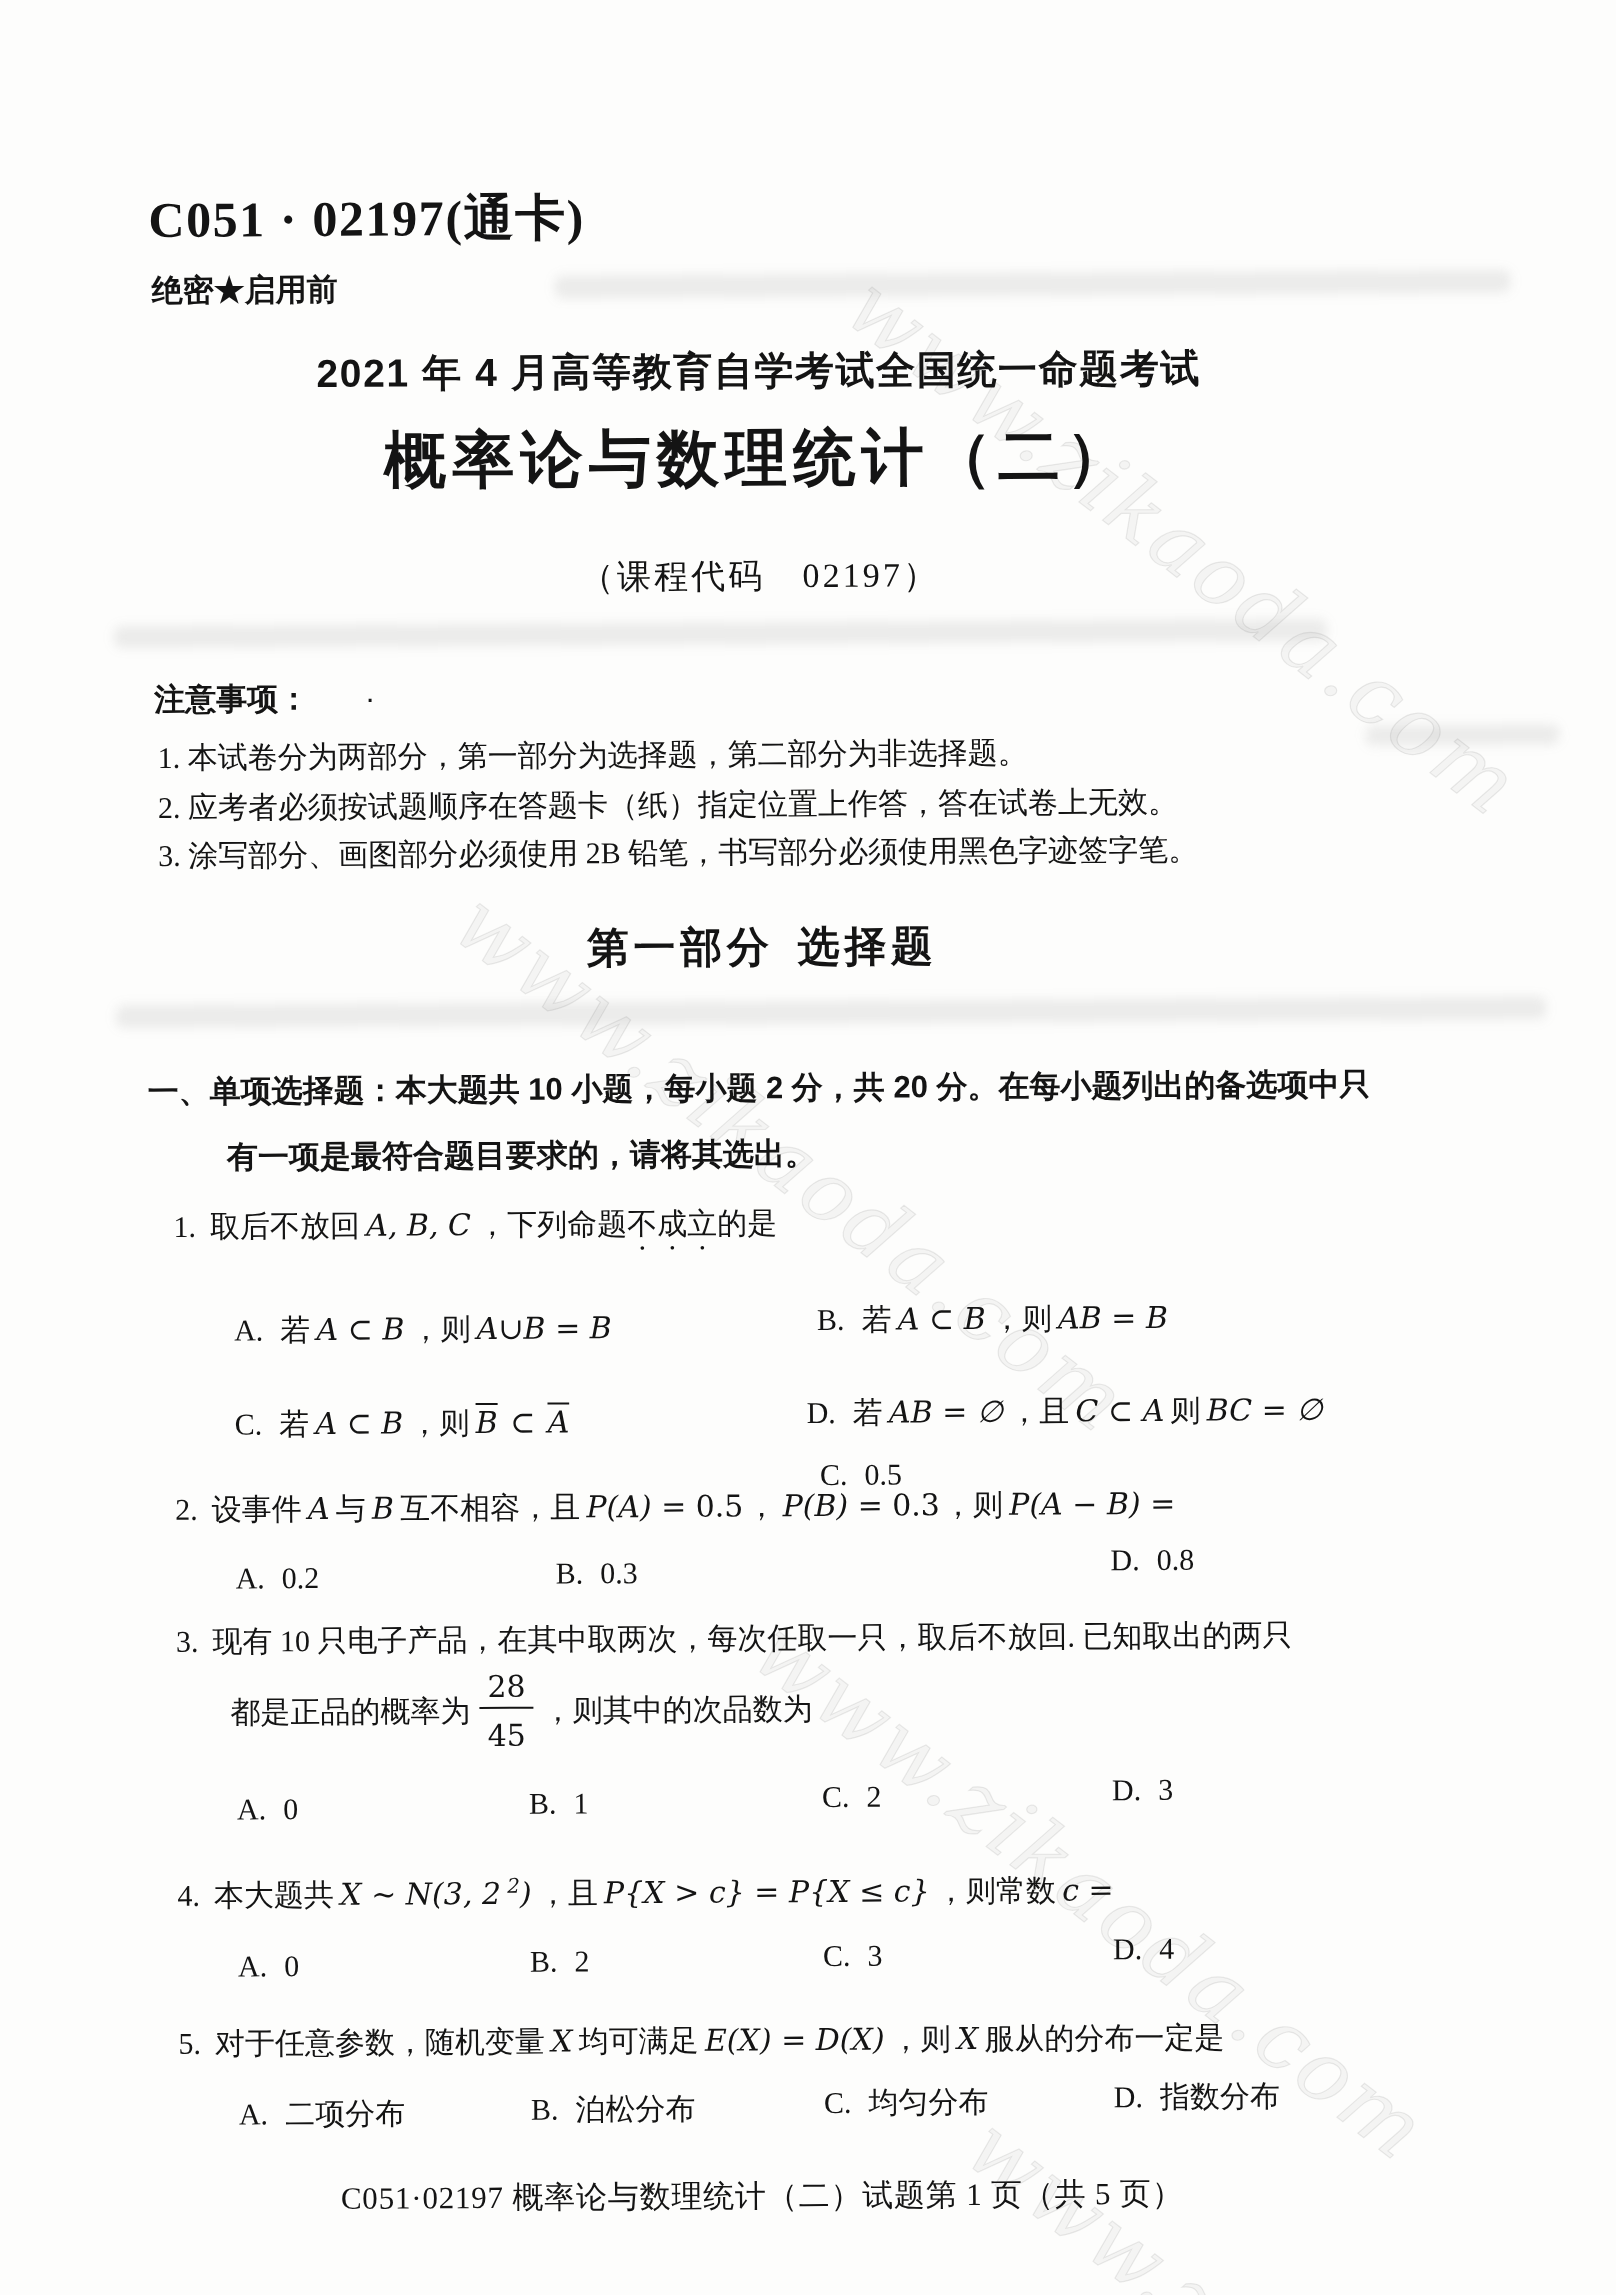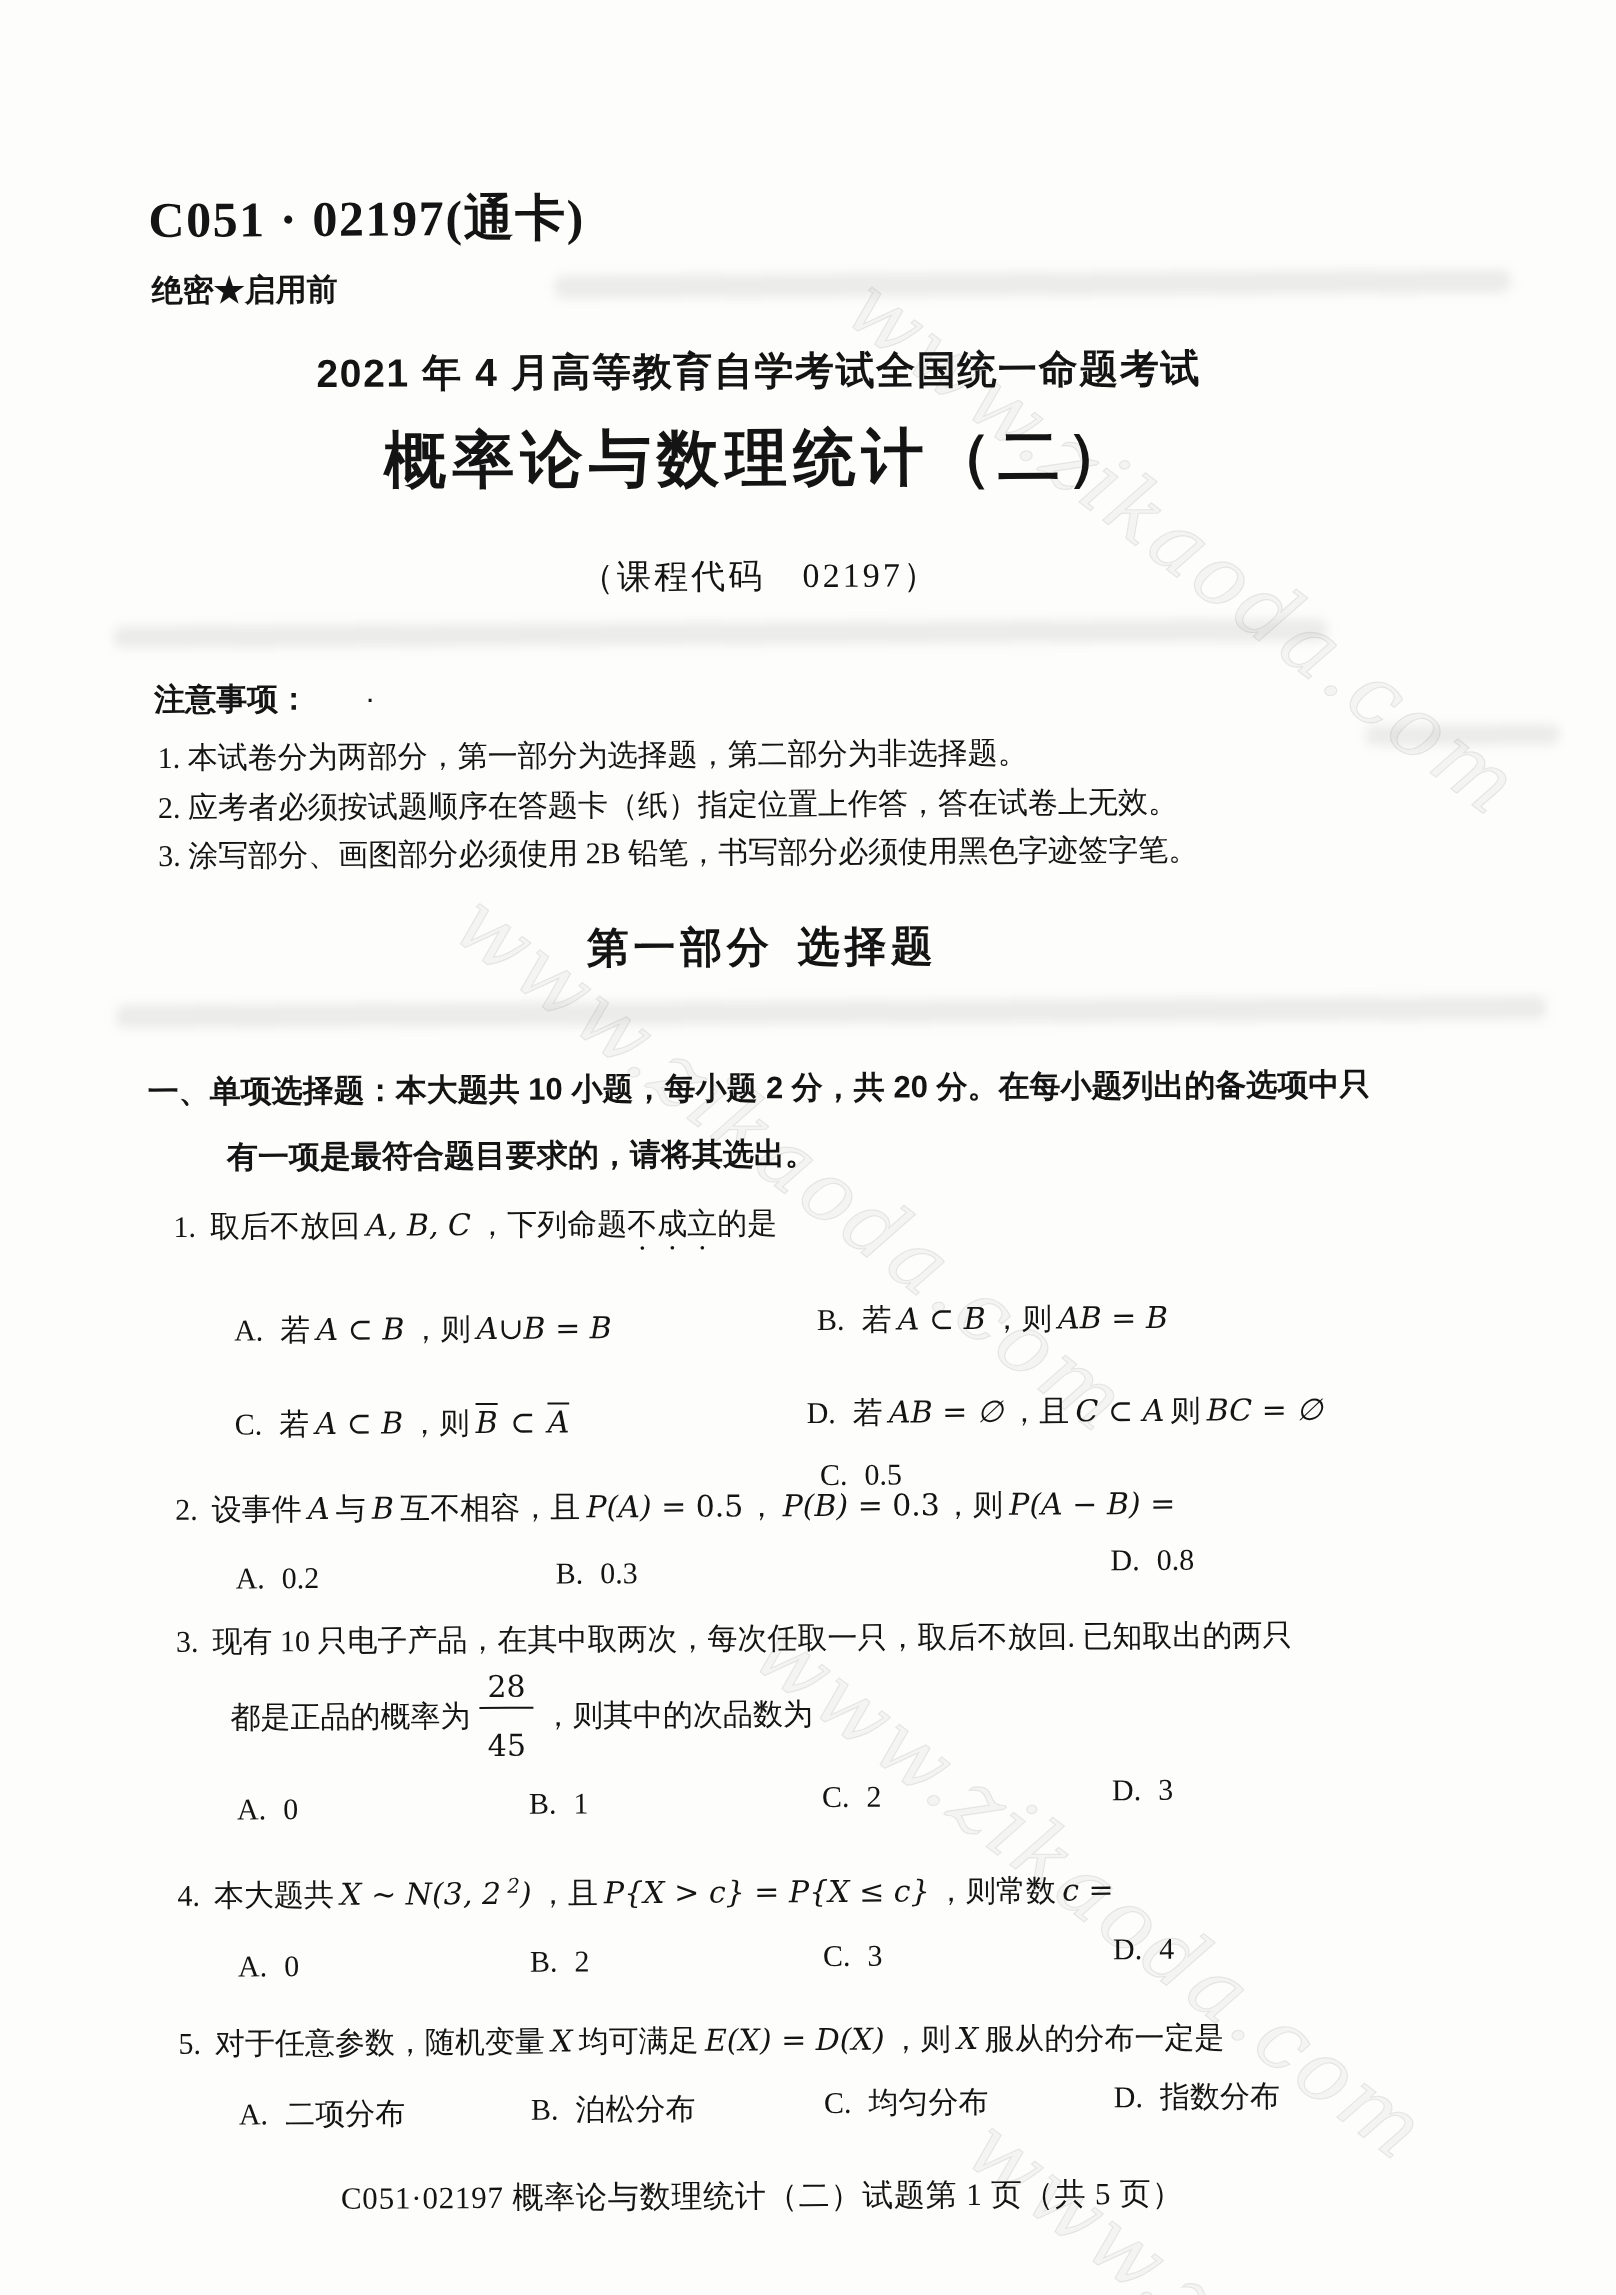--- a/index.html
+++ b/index.html
@@ -27,21 +27,21 @@
   sup.m{font-family:"DejaVu Serif",serif;font-style:italic;font-size:20px;}
   .optlabel{margin-right:17px;}
   .emph{
     -webkit-text-emphasis:filled dot;-webkit-text-emphasis-position:under;
     text-emphasis:filled dot;text-emphasis-position:under right;
   }
   .frow{display:flex;align-items:center;}
   .frac{display:inline-flex;flex-direction:column;text-align:center;margin:0 9.3px;
         font-family:"DejaVu Serif",serif;line-height:1.15;}
   .frac .num{border-bottom:2.3px solid #141414;padding:0 7.8px 2.3px;}
-  .frac .den{padding-top:20px;}
+  .frac .den{padding-top:10px;}
   .footer{font-size:31px;letter-spacing:0.8px;transform:translateX(-7.8px);}
   .wm{
     position:absolute;font-size:84px;font-family:"DejaVu Serif",serif;font-style:italic;
     color:rgba(40,40,40,0.045);-webkit-text-stroke:1.2px rgba(40,40,40,0.085);
     transform:rotate(38deg);transform-origin:left top;white-space:nowrap;letter-spacing:3.9px;
   }
   .smudge{position:absolute;background:rgba(110,110,110,0.12);filter:blur(5.4px);border-radius:7.8px;}
 </style>
 </head>
 <body>

